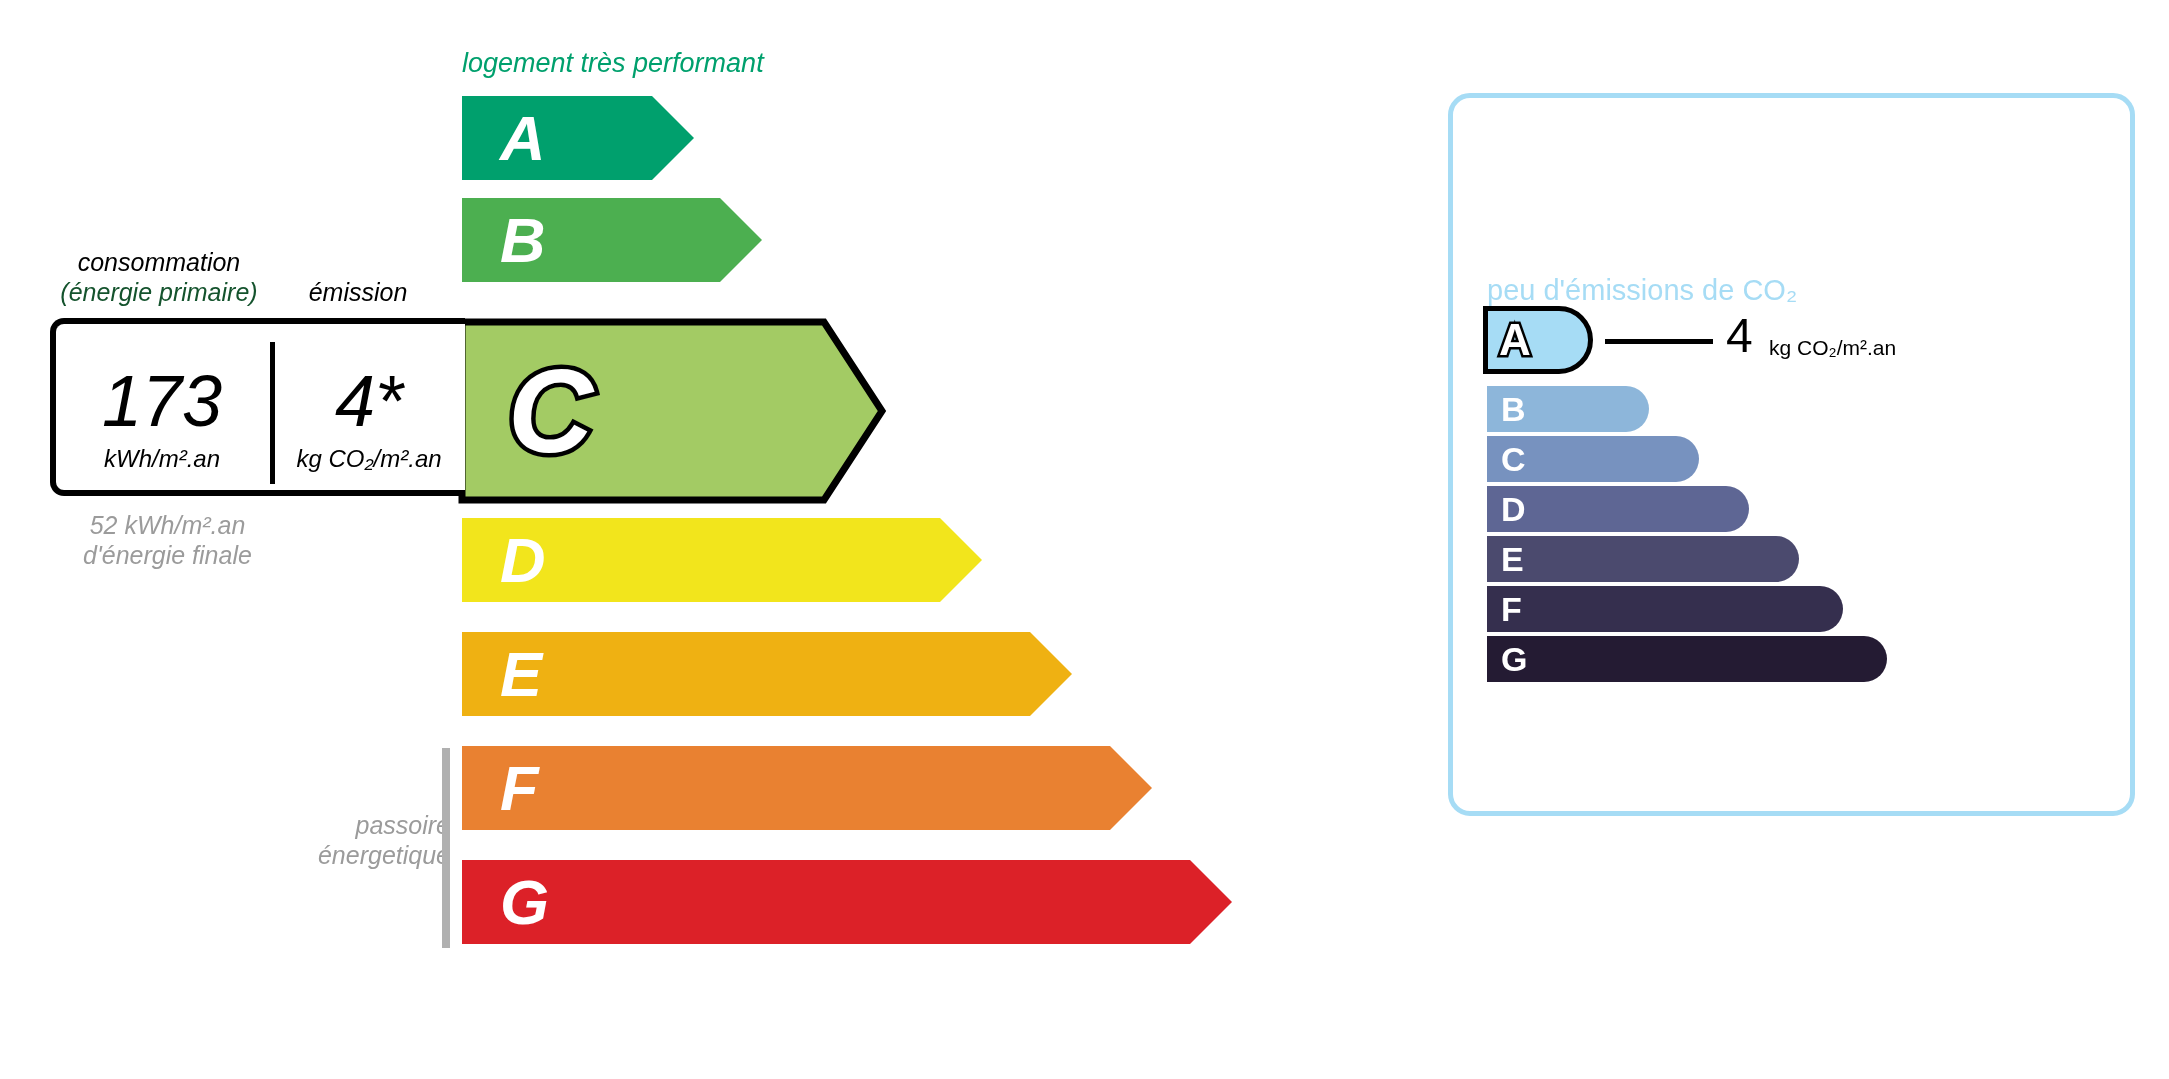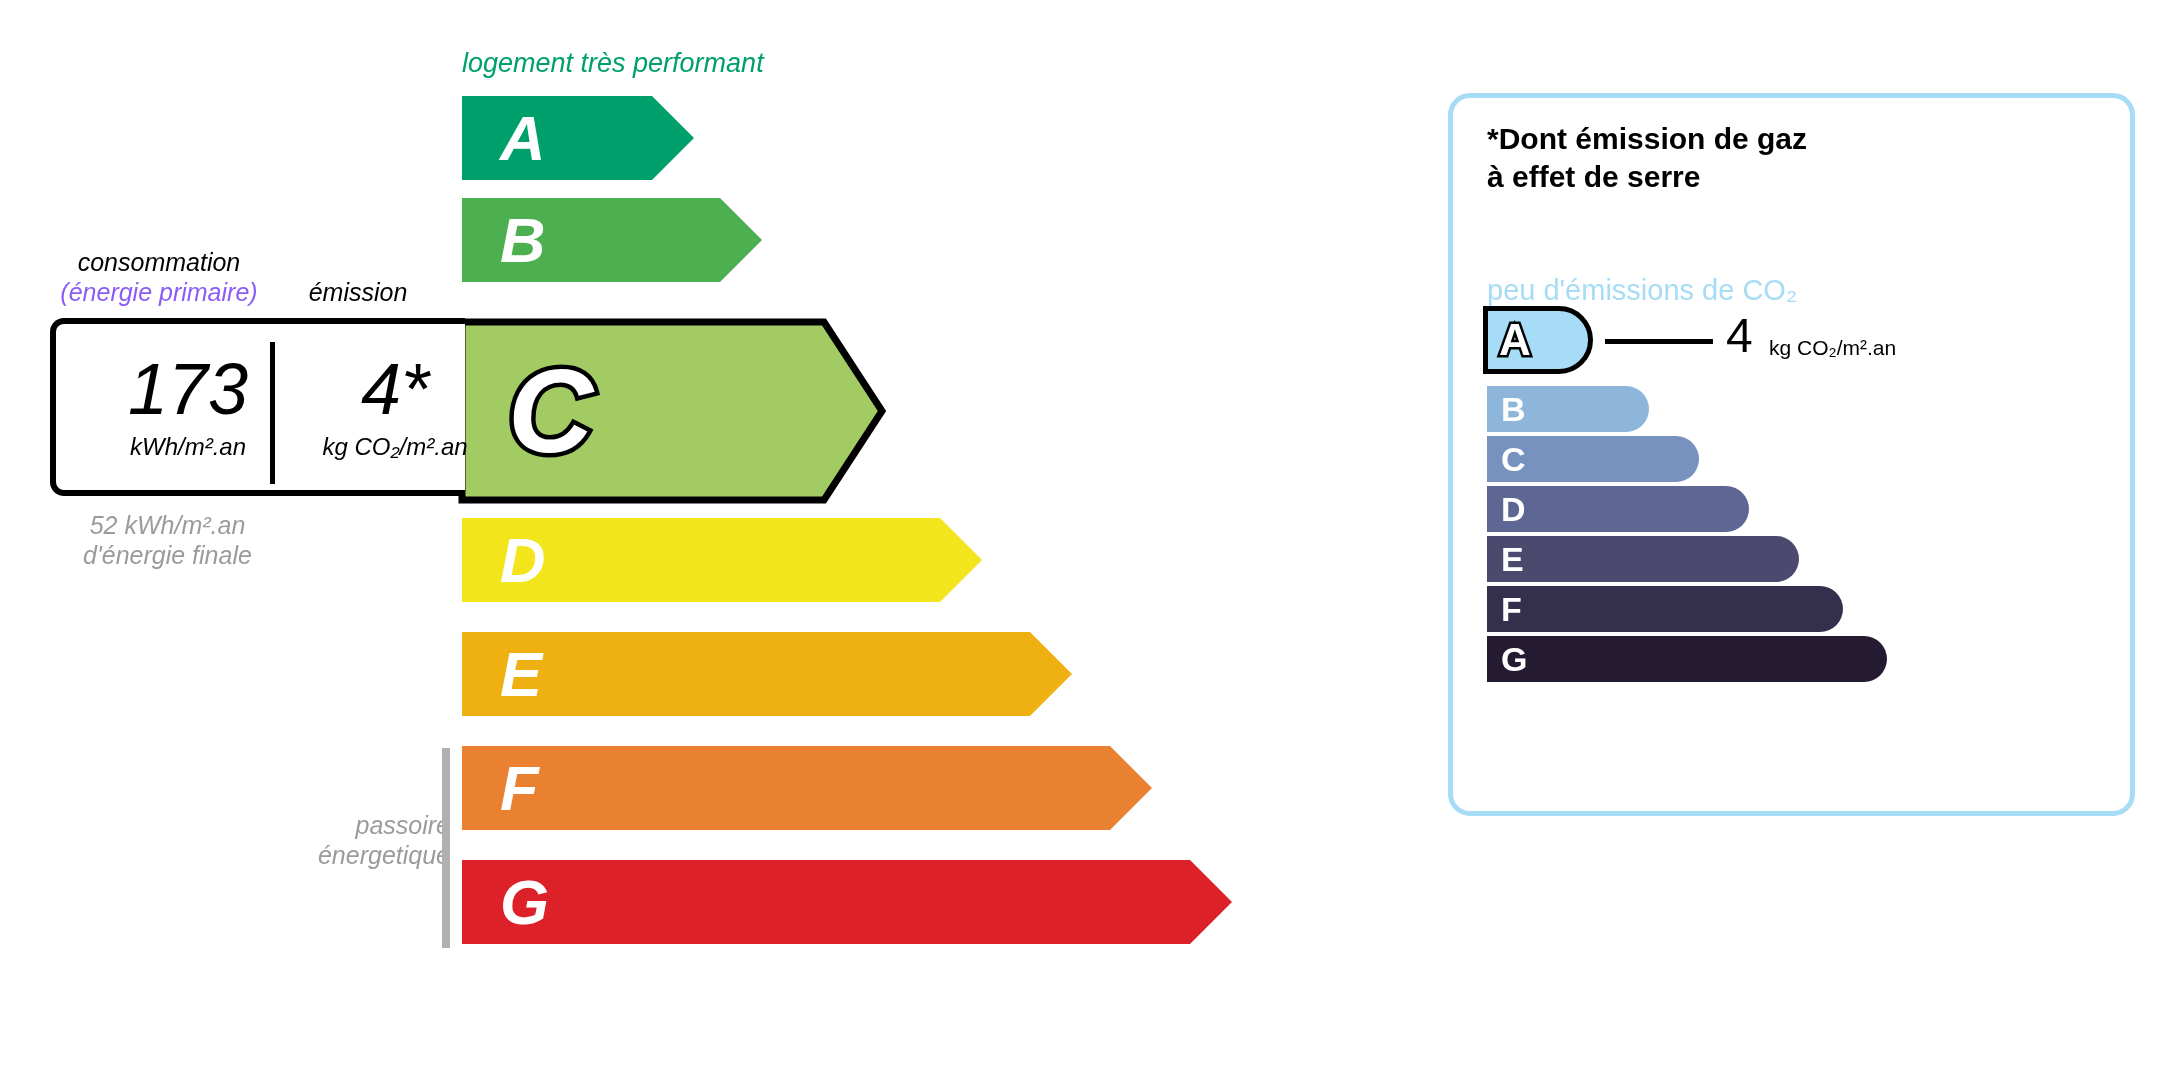--- a/index.html
+++ b/index.html
@@ -77,27 +77,26 @@
     width: 415px;
     height: 178px;
     box-sizing: border-box;
     border: 6px solid #000;
     border-right: none;
     border-radius: 14px 0 0 14px;
     background: #fff;
   }
   .value-cell {
     position: absolute;
-    top: 0;
+    top: 12px;
     height: 100%;
     display: flex;
     flex-direction: column;
     align-items: center;
     justify-content: center;
-    padding-left: 26px;
   }
   .value-number {
     font-size: 72px;
     line-height: 1;
     color: #000;
     font-weight: normal;
   }
   .value-unit {
     font-size: 24px;
     color: #000;
@@ -115,21 +114,21 @@
   }
 
   .col-header {
     position: absolute;
     text-align: center;
     line-height: 1.18;
     font-size: 25px;
     color: #000;
   }
   #consumption-header { left: 50px; top: 248px; width: 218px; }
-  #consumption-header .sub { color: #8b5cf6; display: block; }
+  #consumption-header .sub { color: #14532d; display: block; }
   #emission-header { left: 278px; top: 278px; width: 160px; }
 
   #final-energy-note {
     position: absolute;
     left: 60px;
     top: 510px;
     font-size: 25px;
     line-height: 1.2;
     color: #9b9b9b;
     text-align: center;
@@ -360,24 +359,20 @@
   <div id="passoire-label">
     <div>passoire</div>
     <div>énergetique</div>
   </div>
   <div id="passoire-bar"></div>
 
 </div>
 
 <div id="co2-panel">
 
-  <div id="co2-title">
-    <div>*Dont émission de gaz</div>
-    <div>à effet de serre</div>
-  </div>
 
   <div id="co2-top-caption">peu d'émissions de CO₂</div>
 
   <div id="co2-selected-row">
     <div id="co2-selected-badge"></div>
     <div id="co2-selected-letter">A</div>
     <div id="co2-leader-line"></div>
     <div id="co2-value">4</div>
     <div id="co2-value-unit">kg CO₂/m².an</div>
   </div>

